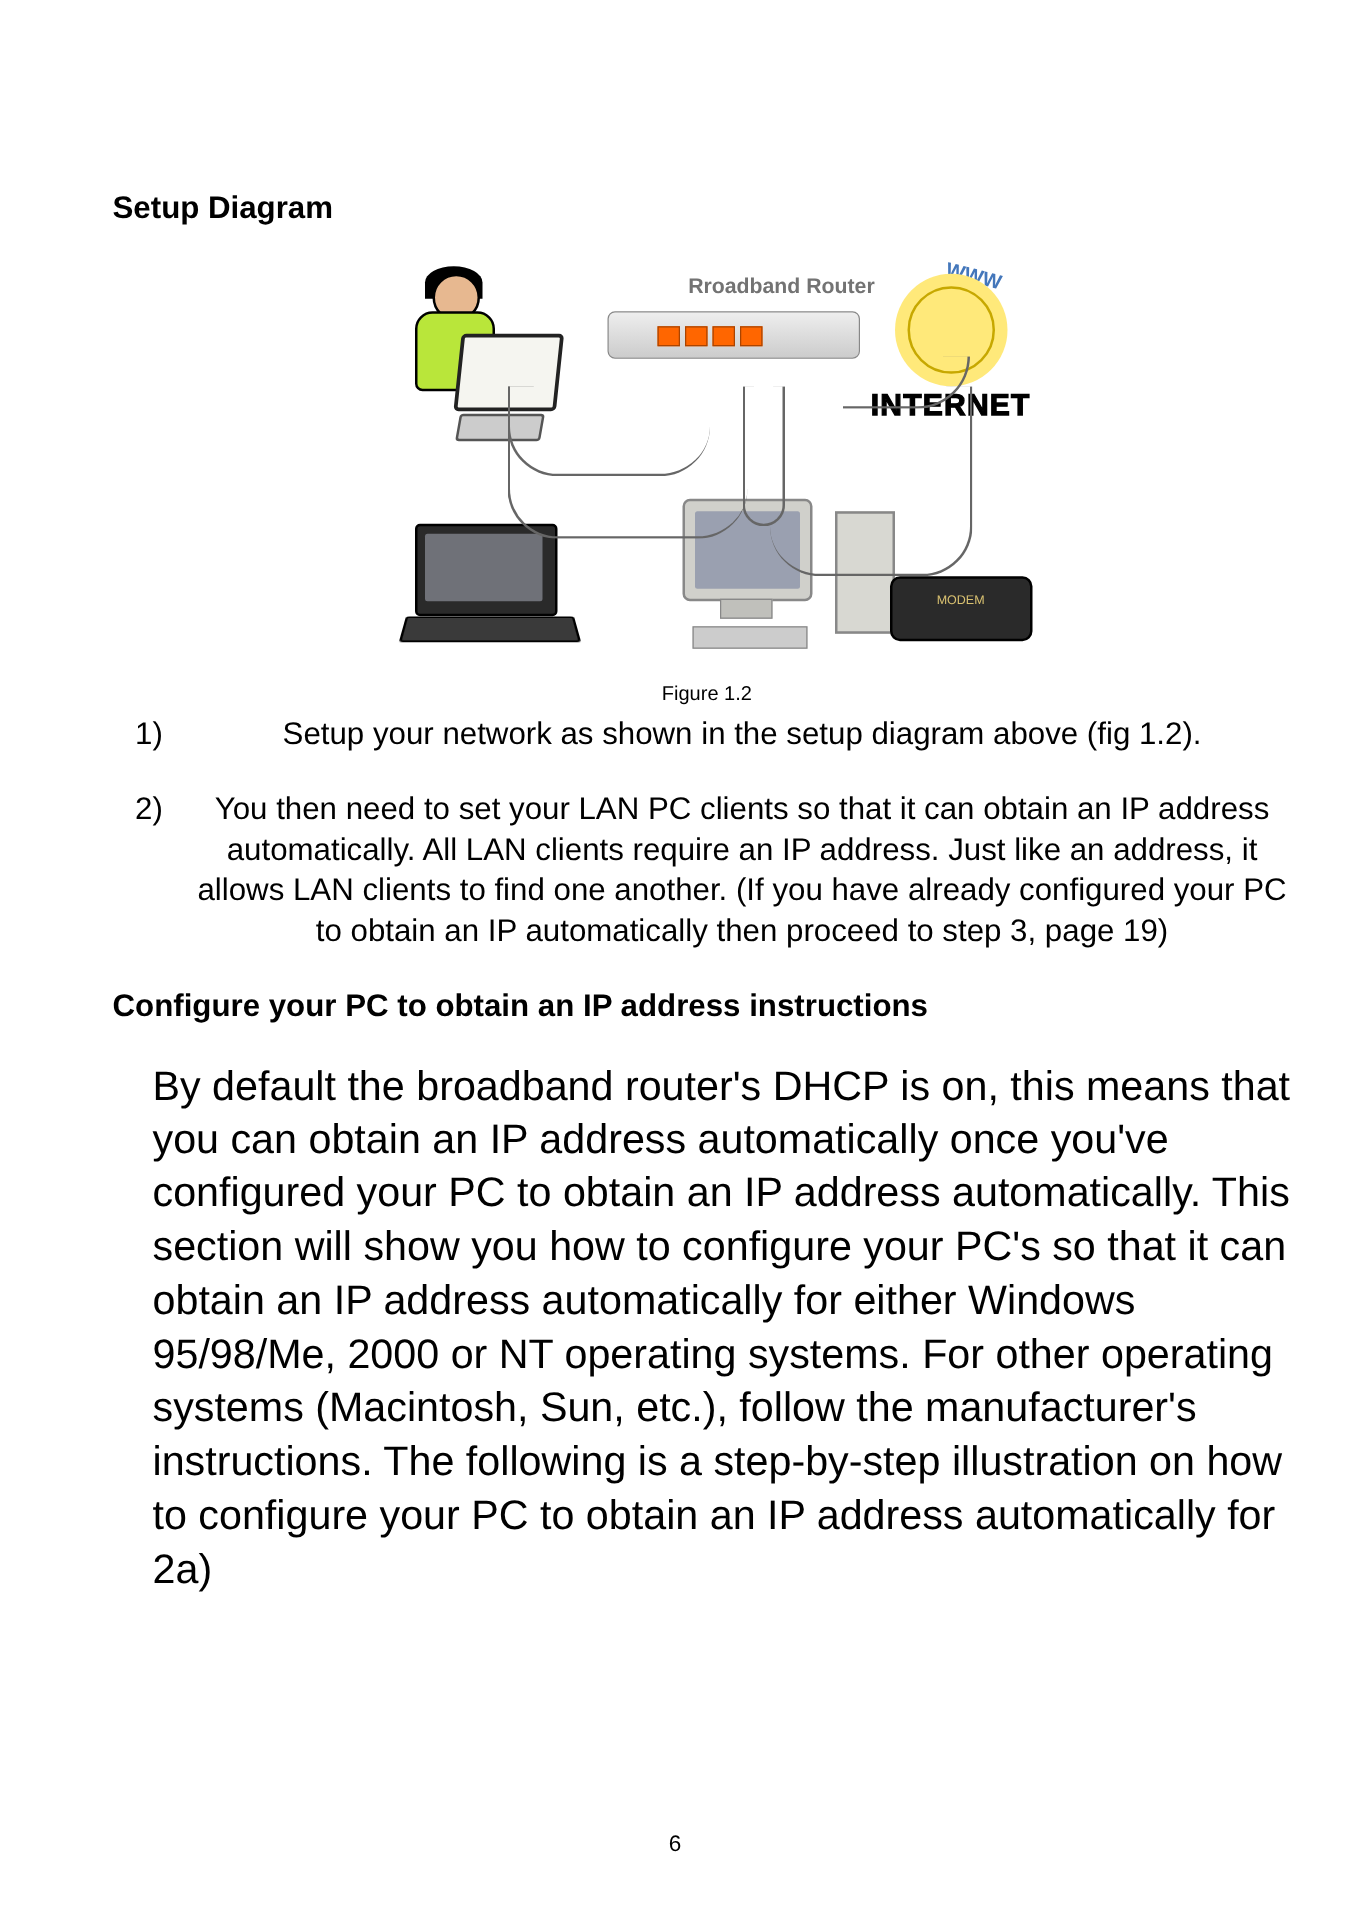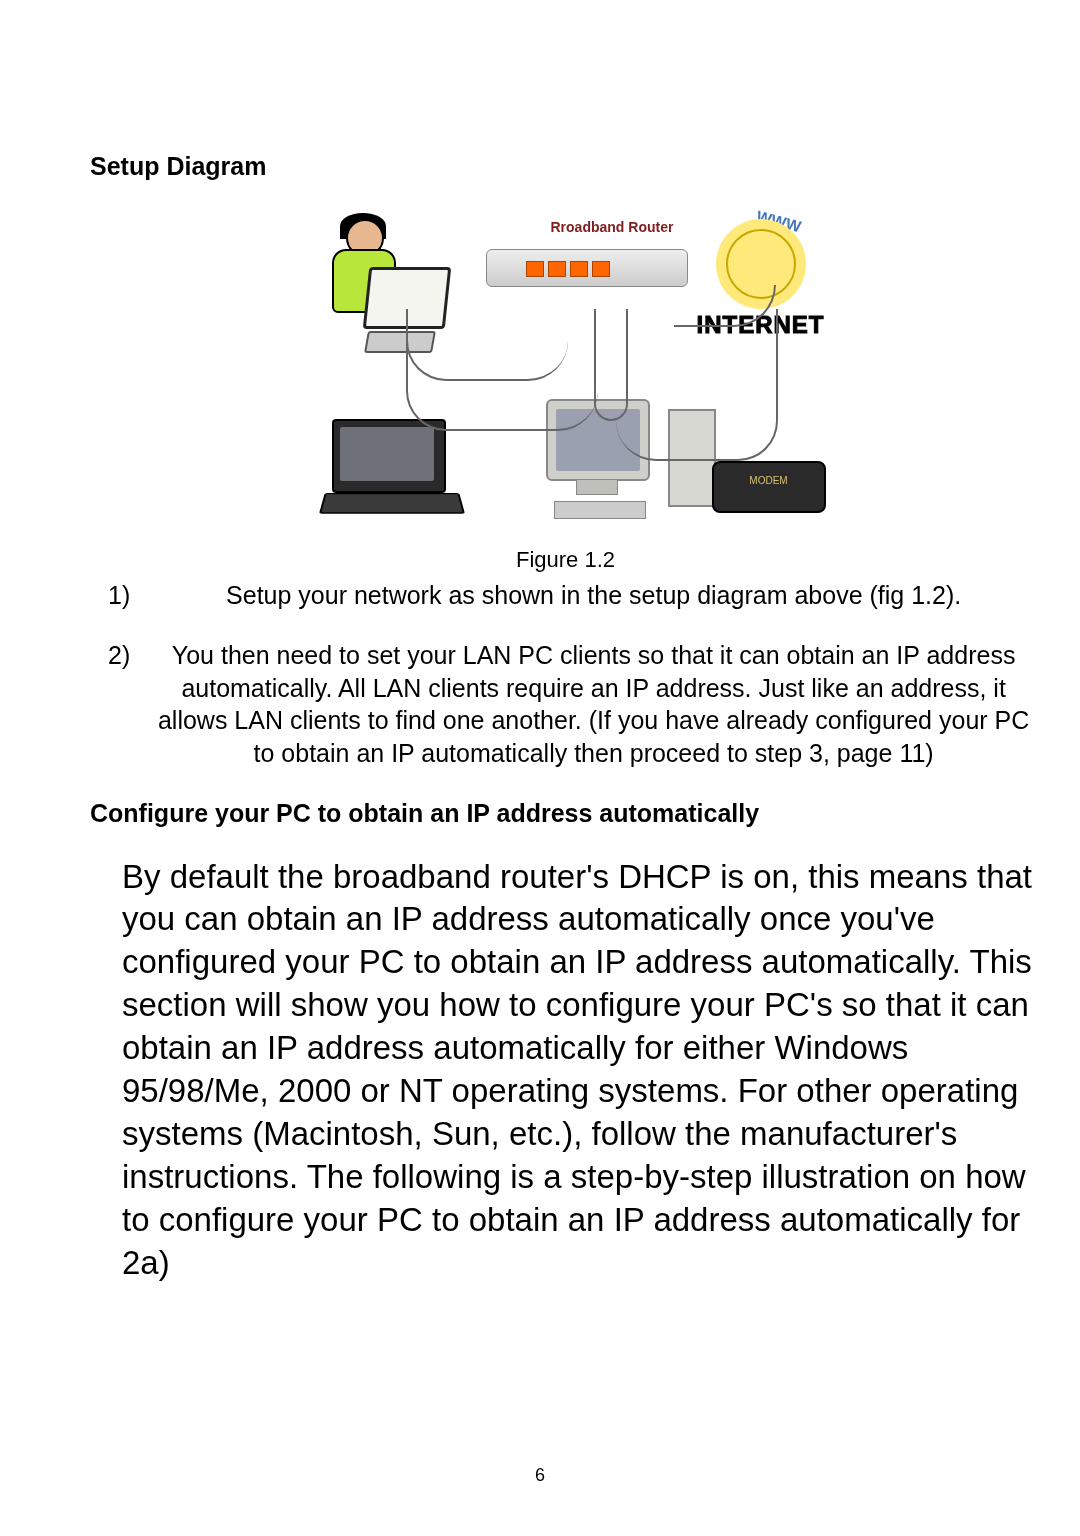--- a/index.html
+++ b/index.html
@@ -9,36 +9,36 @@
     margin:0 auto;
     padding:150px 39px 0 90px;
     box-sizing:border-box;
     font-family:Arial,Helvetica,sans-serif;
     color:#000;
     position:relative;
   }
   .h{font-weight:bold;font-size:25px;line-height:1.3;margin-bottom:26px;}
   .p{font-size:25px;line-height:1.3;margin-bottom:22px;}
   .fig-wrap{text-align:center;margin:18px 0 6px 0;}
-  .fig-caption{font-size:22px;text-align:center;margin-bottom:6px;margin-top:28px;}
+  .fig-caption{font-size:16px;text-align:center;margin-bottom:6px;margin-top:28px;}
   .ol{padding-left:18px;font-size:25px;line-height:1.3;}
   .li{margin-bottom:28px;display:flex;align-items:flex-start;gap:16px;}
   .li-num{flex:0 0 auto;}
   .li-txt{flex:1 1 auto;text-align:center;}
   .indent{padding-left:32px;font-size:33px;line-height:1.3;margin-bottom:22px;}
   .pagenum{position:absolute;left:0;right:0;bottom:50px;text-align:center;font-size:18px;}
   
   .diagram{width:560px;height:310px;margin:0 auto;position:relative;}
   .router{
     position:absolute;left:200px;top:40px;width:200px;height:36px;
     background:linear-gradient(#eee,#ccc);border:1px solid #888;border-radius:6px;
   }
   .router-ports{position:absolute;left:240px;top:52px;display:flex;gap:4px;}
   .port{width:16px;height:14px;background:#f60;border:1px solid #a40;}
-  .router-label{position:absolute;left:265px;top:10px;font-size:14px;font-weight:bold;color:#7f1d1d;}
+  .router-label{position:absolute;left:265px;top:10px;font-size:17px;font-weight:bold;color:#737373;}
   .user{
     position:absolute;left:10px;top:10px;width:160px;height:150px;
   }
   .user .head{width:34px;height:34px;border-radius:50%;background:#e7b890;position:absolute;left:50px;top:0;border:2px solid #000;}
   .user .hair{width:46px;height:26px;border-radius:50% 50% 0 0;background:#000;position:absolute;left:44px;top:-6px;}
   .user .body{width:60px;height:60px;background:#b9e63a;border-radius:14px 14px 6px 6px;position:absolute;left:36px;top:30px;border:2px solid #000;}
   .user .monitor{width:76px;height:56px;background:#f5f5f0;border:3px solid #222;position:absolute;left:70px;top:48px;transform:skewX(-6deg);border-radius:4px;}
   .user .kbd{width:64px;height:18px;background:#ccc;border:2px solid #555;position:absolute;left:70px;top:112px;border-radius:3px;transform:skewX(-10deg);}
   .user .mat{width:160px;height:46px;border-radius:50%;background:#b9936c;position:absolute;left:-4px;top:110px;z-index:-1;}
   .internet{position:absolute;right:0;top:10px;width:170px;height:120px;text-align:center;}
@@ -122,22 +122,22 @@
 
 
 
   <div class="ol">
     <div class="li">
       <span class="li-num">1)</span>
       <span class="li-txt">Setup your network as shown in the setup diagram above (fig 1.2).</span>
     </div>
     <div class="li">
       <span class="li-num">2)</span>
-      <span class="li-txt">You then need to set your LAN PC clients so that it can obtain an IP address automatically. All LAN clients require an IP address. Just like an address, it allows LAN clients to find one another. (If you have already configured your PC to obtain an IP automatically then proceed to step 3, page 11)</span>
+      <span class="li-txt">You then need to set your LAN PC clients so that it can obtain an IP address automatically. All LAN clients require an IP address. Just like an address, it allows LAN clients to find one another. (If you have already configured your PC to obtain an IP automatically then proceed to step 3, page 19)</span>
     </div>
   </div>
 
-  <div class="h">Configure your PC to obtain an IP address automatically</div>
+  <div class="h">Configure your PC to obtain an IP address instructions</div>
 
   <div class="indent">By default the broadband router's DHCP is on, this means that you can obtain an IP address automatically once you've configured your PC to obtain an IP address automatically. This section will show you how to configure your PC's so that it can obtain an IP address automatically for either Windows 95/98/Me, 2000 or NT operating systems. For other operating systems (Macintosh, Sun, etc.), follow the manufacturer's instructions. The following is a step-by-step illustration on how to configure your PC to obtain an IP address automatically for 2a)</div>
 
   <div class="pagenum">6</div>
 </div>
 
 </body></html>

